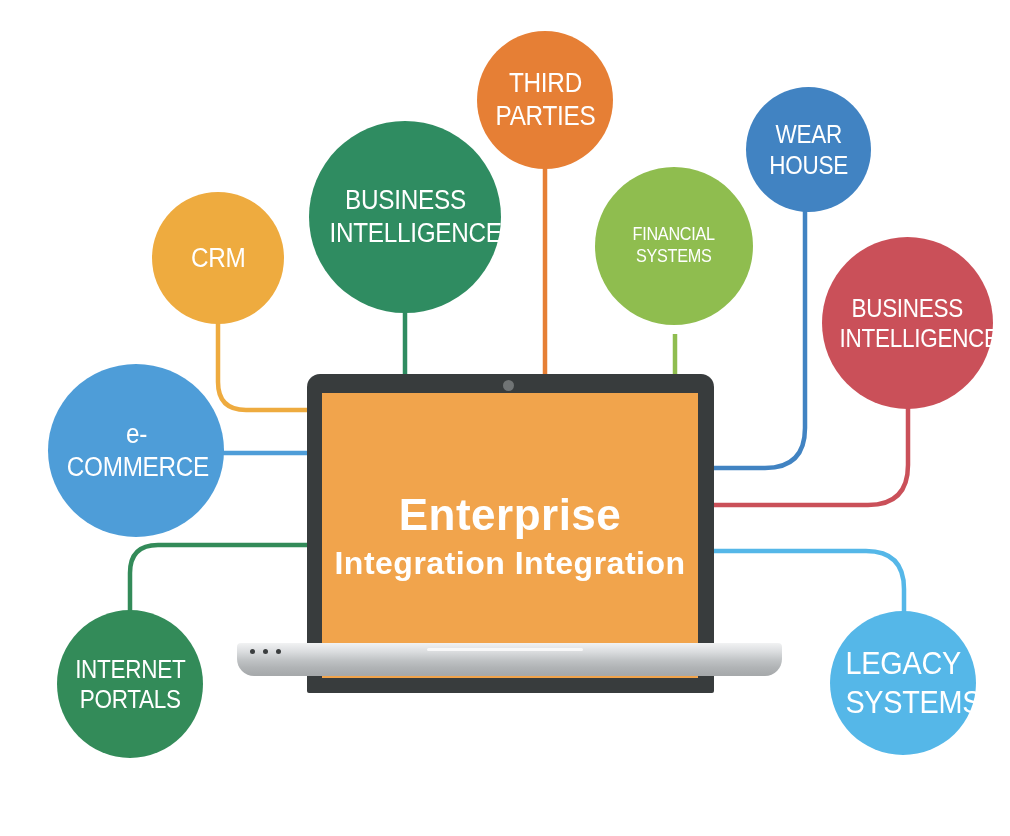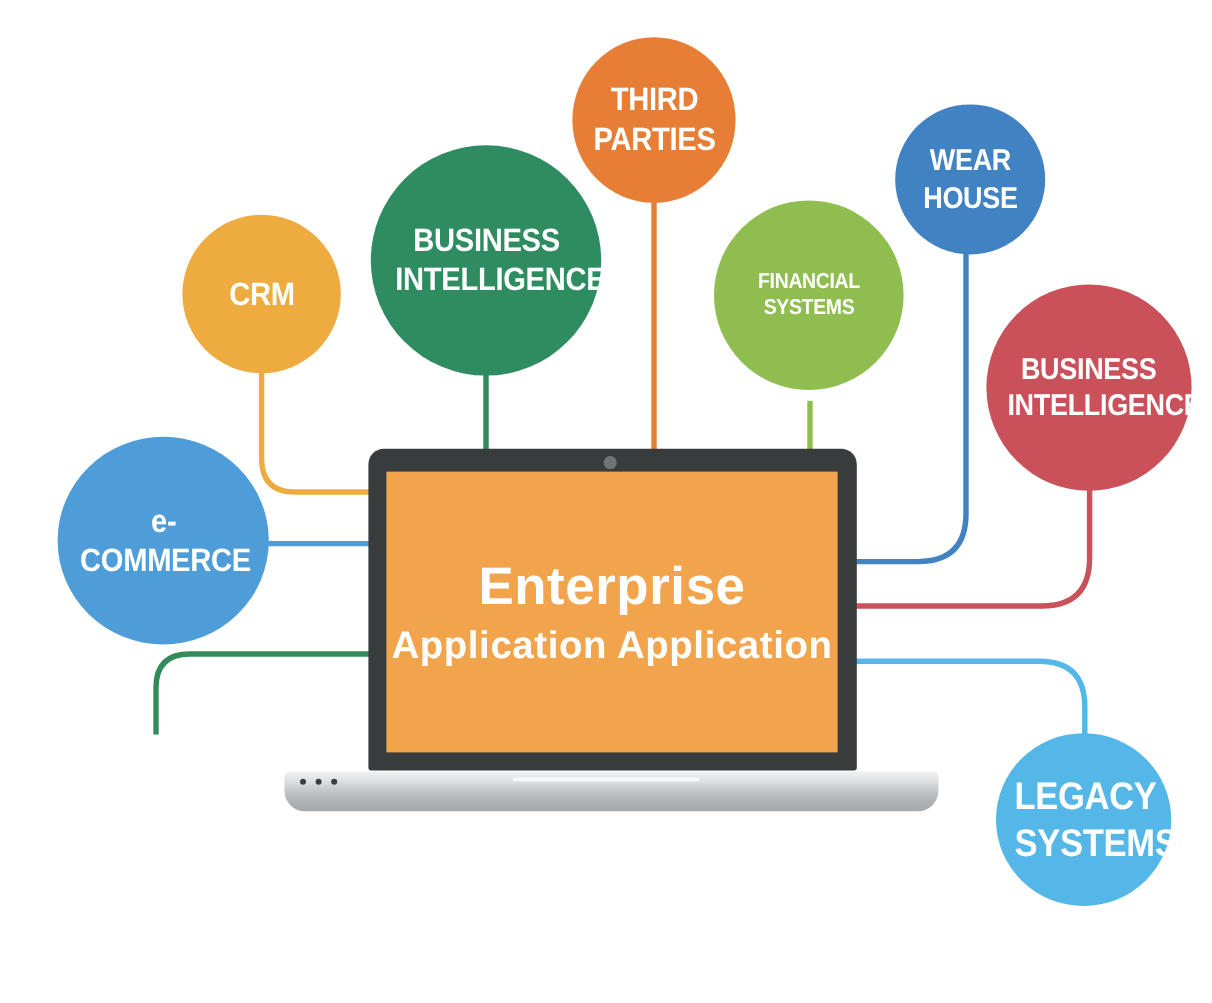--- a/index.html
+++ b/index.html
@@ -21,48 +21,48 @@
     width: 1010px;
     height: 836px;
   }
   .node {
     position: absolute;
     border-radius: 50%;
     display: flex;
     align-items: center;
     justify-content: flex-end;
     color: #ffffff;
-    font-weight: 700;
+    font-weight: 400;
     text-align: center;
   }
   .node-label {
     transform: scaleX(0.9);
     line-height: 1.22;
     letter-spacing: -0.3px;
     max-width: 88%;
     margin: 0 auto;
   }
   .node-line { display: block; white-space: nowrap; }
 
   
-  #node-crm        { left:152px; top:179px; width:132px; height:132px; font-size:27px; }
+  #node-crm        { left:152px; top:192px; width:132px; height:132px; font-size:27px; }
   #node-bi-green   { left:309px; top:121px; width:192px; height:192px; font-size:27px; }
   #node-third      { left:477px; top: 31px; width:136px; height:138px; font-size:27px; }
   #node-wearhouse  { left:746px; top: 87px; width:125px; height:125px; font-size:25px; }
   #node-financial  { left:595px; top:167px; width:158px; height:158px; font-size:18px; }
   #node-bi-red     { left:822px; top:237px; width:171px; height:172px; font-size:25px; }
   #node-ecommerce  { left: 48px; top:364px; width:176px; height:173px; font-size:27px; }
   #node-internet   { left: 57px; top:610px; width:146px; height:148px; font-size:25px; }
   #node-legacy     { left:830px; top:611px; width:146px; height:144px; font-size:32px; }
 
   
   #laptop-frame {
     position: absolute;
     left: 307px; top: 374px;
-    width: 407px; height: 268px;
+    width: 407px; height: 319px;
     background: #383c3d;
     border-radius: 13px 13px 2px 2px;
   }
   #laptop-webcam {
     position: absolute;
     left: 196px; top: 6px;
     width: 11px; height: 11px;
     border-radius: 50%;
     background: #707475;
   }
@@ -176,33 +176,39 @@
     </div>
   </div>
 
   <div class="node" id="node-ecommerce" style="background-color: rgb(78, 157, 216);">
     <div class="node-label">
       <span class="node-line">e-</span>
       <span class="node-line">COMMERCE</span>
     </div>
   </div>
 
+  <div class="node" id="node-internet" style="background-color: rgb(51, 139, 89);">
+    <div class="node-label">
+      <span class="node-line">INTERNET</span>
+      <span class="node-line">PORTALS</span>
+    </div>
+  </div>
 
   <div class="node" id="node-legacy" style="background-color: rgb(85, 183, 232);">
     <div class="node-label">
       <span class="node-line">LEGACY</span>
       <span class="node-line">SYSTEMS</span>
     </div>
   </div>
 
   <div id="laptop-frame" style="background-color: rgb(56, 60, 61);">
     <div id="laptop-webcam"></div>
     <div id="laptop-screen" style="background-color: rgb(241, 164, 76);">
       <div class="screen-title">Enterprise</div>
-      <div class="screen-subtitle">Application Application</div>
+      <div class="screen-subtitle">Integration Integration</div>
     </div>
   </div>
   <div id="laptop-base">
     <div id="base-dots">
       <span class="base-dot"></span>
       <span class="base-dot"></span>
       <span class="base-dot"></span>
     </div>
     <div id="base-notch"></div>
   </div>

